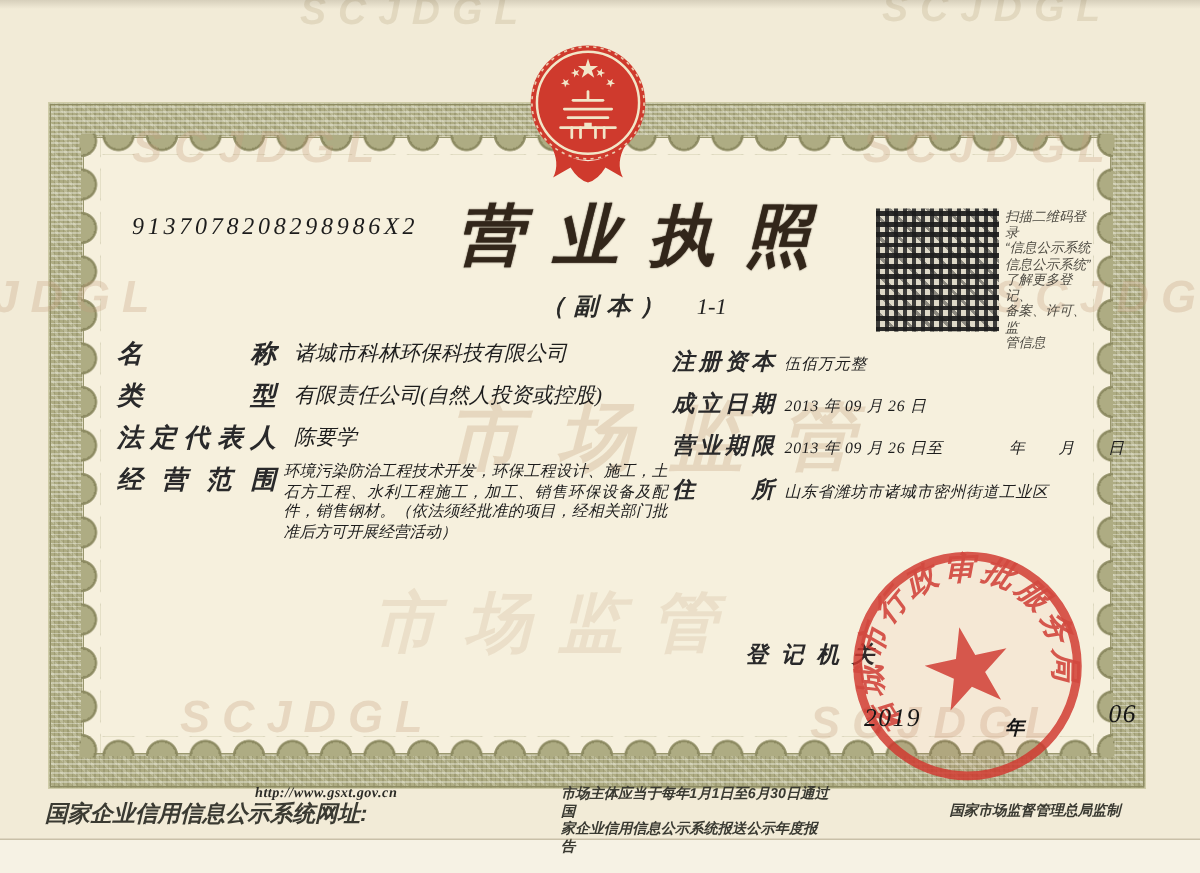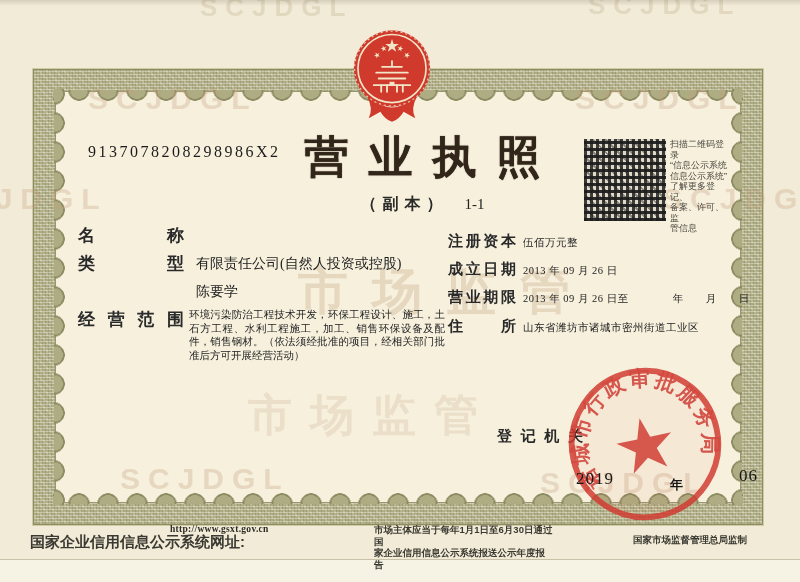--- a/index.html
+++ b/index.html
@@ -2,20 +2,21 @@
 <html><head>
 <meta charset="utf-8">
 <style>
   * { margin:0; padding:0; box-sizing:border-box; }
   html,body { background:#e9e4d4; }
   .page {
     position:relative; width:800px; height:582px; overflow:hidden;
     background:#f2ebd7;
     font-family:"Liberation Serif","DejaVu Serif",serif;
     color:#222;
+    font-style:italic;
   }
   .abs { position:absolute; }
   .page::before{ 
     content:""; position:absolute; left:0; top:0; right:0; height:6px;
     background:linear-gradient(to bottom, rgba(90,80,60,.18), rgba(90,80,60,0)); z-index:9;
   }
 
   
   .frame {
     left:33px; top:69px; width:730px; height:456px;
@@ -180,24 +181,26 @@
   <div class="abs qr-caption">
     <div>扫描二维码登录</div>
     <div>“信息公示系统</div>
     <div>信息公示系统”</div>
     <div>了解更多登记、</div>
     <div>备案、许可、监</div>
     <div>管信息</div>
   </div>
 
   <div class="abs flabel flabel-l" style="top:224px;">名称</div>
+  <div class="abs fvalue fvalue-l" style="top:227px;">诸城市科林环保科技有限公司</div>
 
   <div class="abs fvalue fvalue-l" style="top:255px;">有限责任公司(自然人投资或控股)</div>
   <div class="abs flabel flabel-l" style="top:252px;">类型</div>
 
+  <div class="abs flabel flabel-l" style="top:280px;">法定代表人</div>
   <div class="abs fvalue fvalue-l" style="top:283px;">陈要学</div>
 
   <div class="abs flabel flabel-l" style="top:308px;">经营范围</div>
   <div class="abs scope-text">环境污染防治工程技术开发，环保工程设计、施工，土石方工程、水利工程施工，加工、销售环保设备及配件，销售钢材。（依法须经批准的项目，经相关部门批准后方可开展经营活动）</div>
 
   <div class="abs flabel flabel-r" style="top:232px;">注册资本</div>
   <div class="abs fvalue fvalue-r" style="top:236px;">伍佰万元整</div>
 
   <div class="abs flabel flabel-r" style="top:260px;">成立日期</div>
   <div class="abs fvalue fvalue-r" style="top:264px;">2013 年 09 月 26 日</div>

